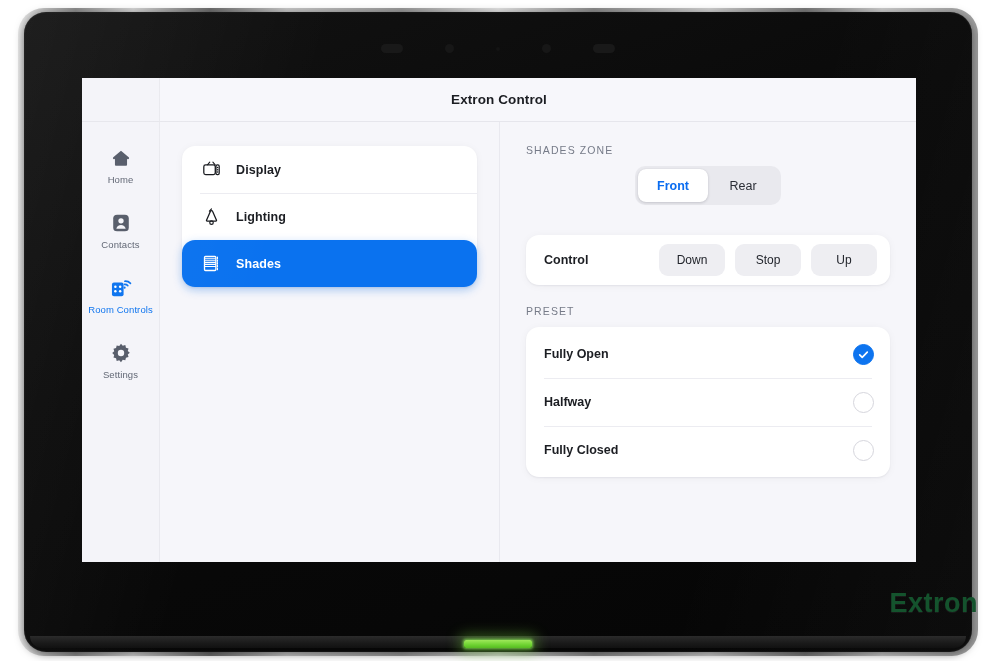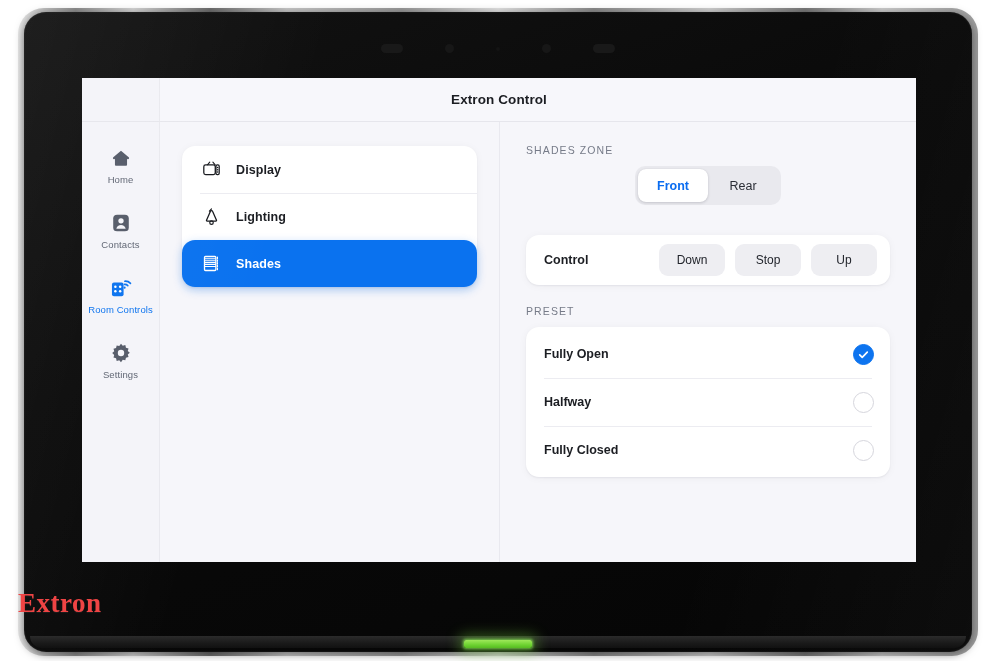--- a/index.html
+++ b/index.html
@@ -73,26 +73,26 @@
     width: 4px; height: 4px;
     border-radius: 50%;
     background: #141414;
   }
 
   
   .brand {
     position: absolute;
     left: 0; right: 0;
     top: 580px;
-    text-align: left;
-    font-family: Liberation Serif, serif;
+    text-align: right;
+    font-family: Liberation Sans, sans-serif;
     font-size: 27px;
     font-weight: 700;
     letter-spacing: .5px;
-    color: #ef4444;
+    color: #14532d;
     text-shadow: 0 1px 0 rgba(255,255,255,.06);
   }
 
   
   .bottom-lip {
     position: absolute;
     left: 12px; right: 12px;
     bottom: 8px;
     height: 12px;
     border-radius: 0 0 16px 16px;

